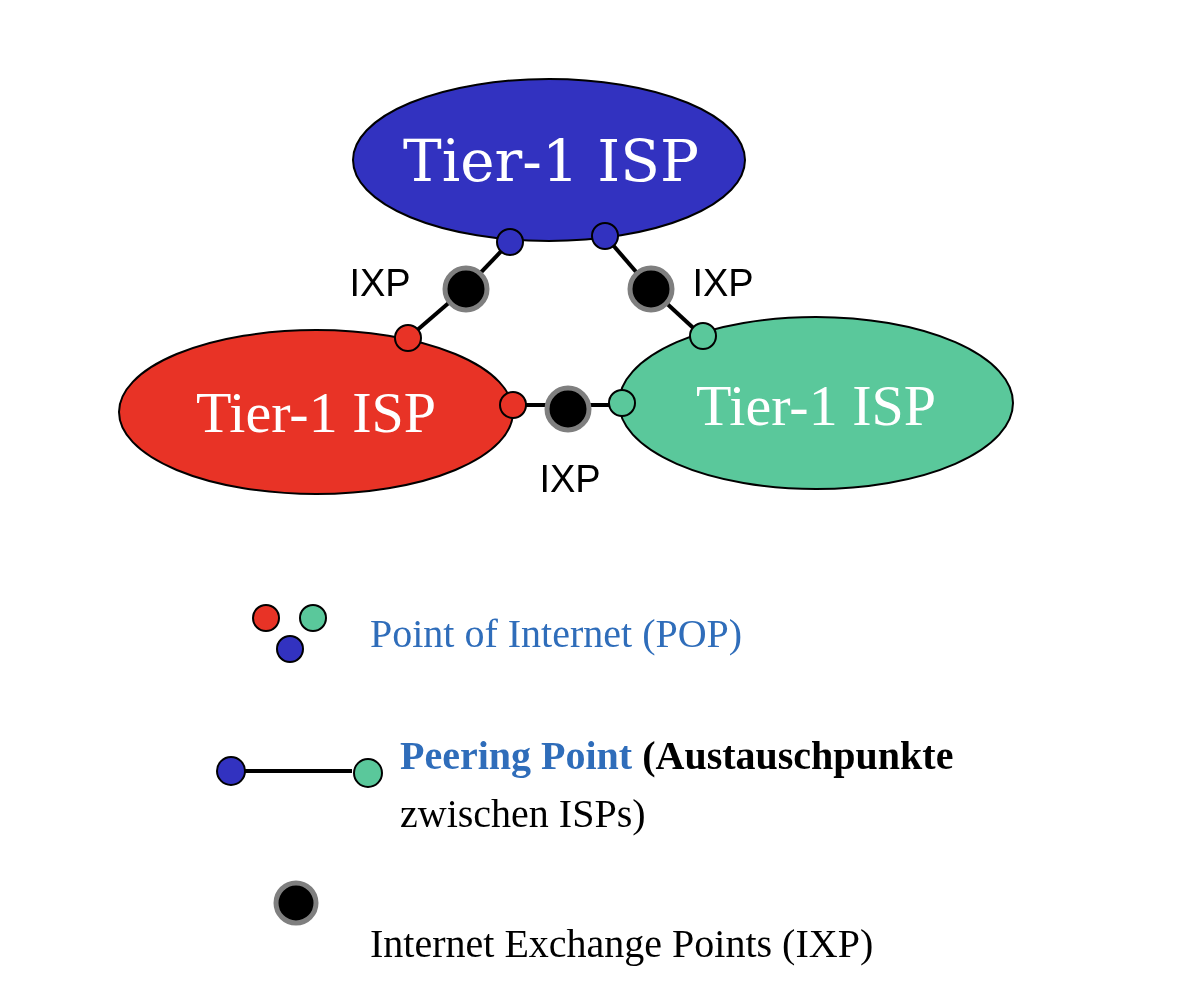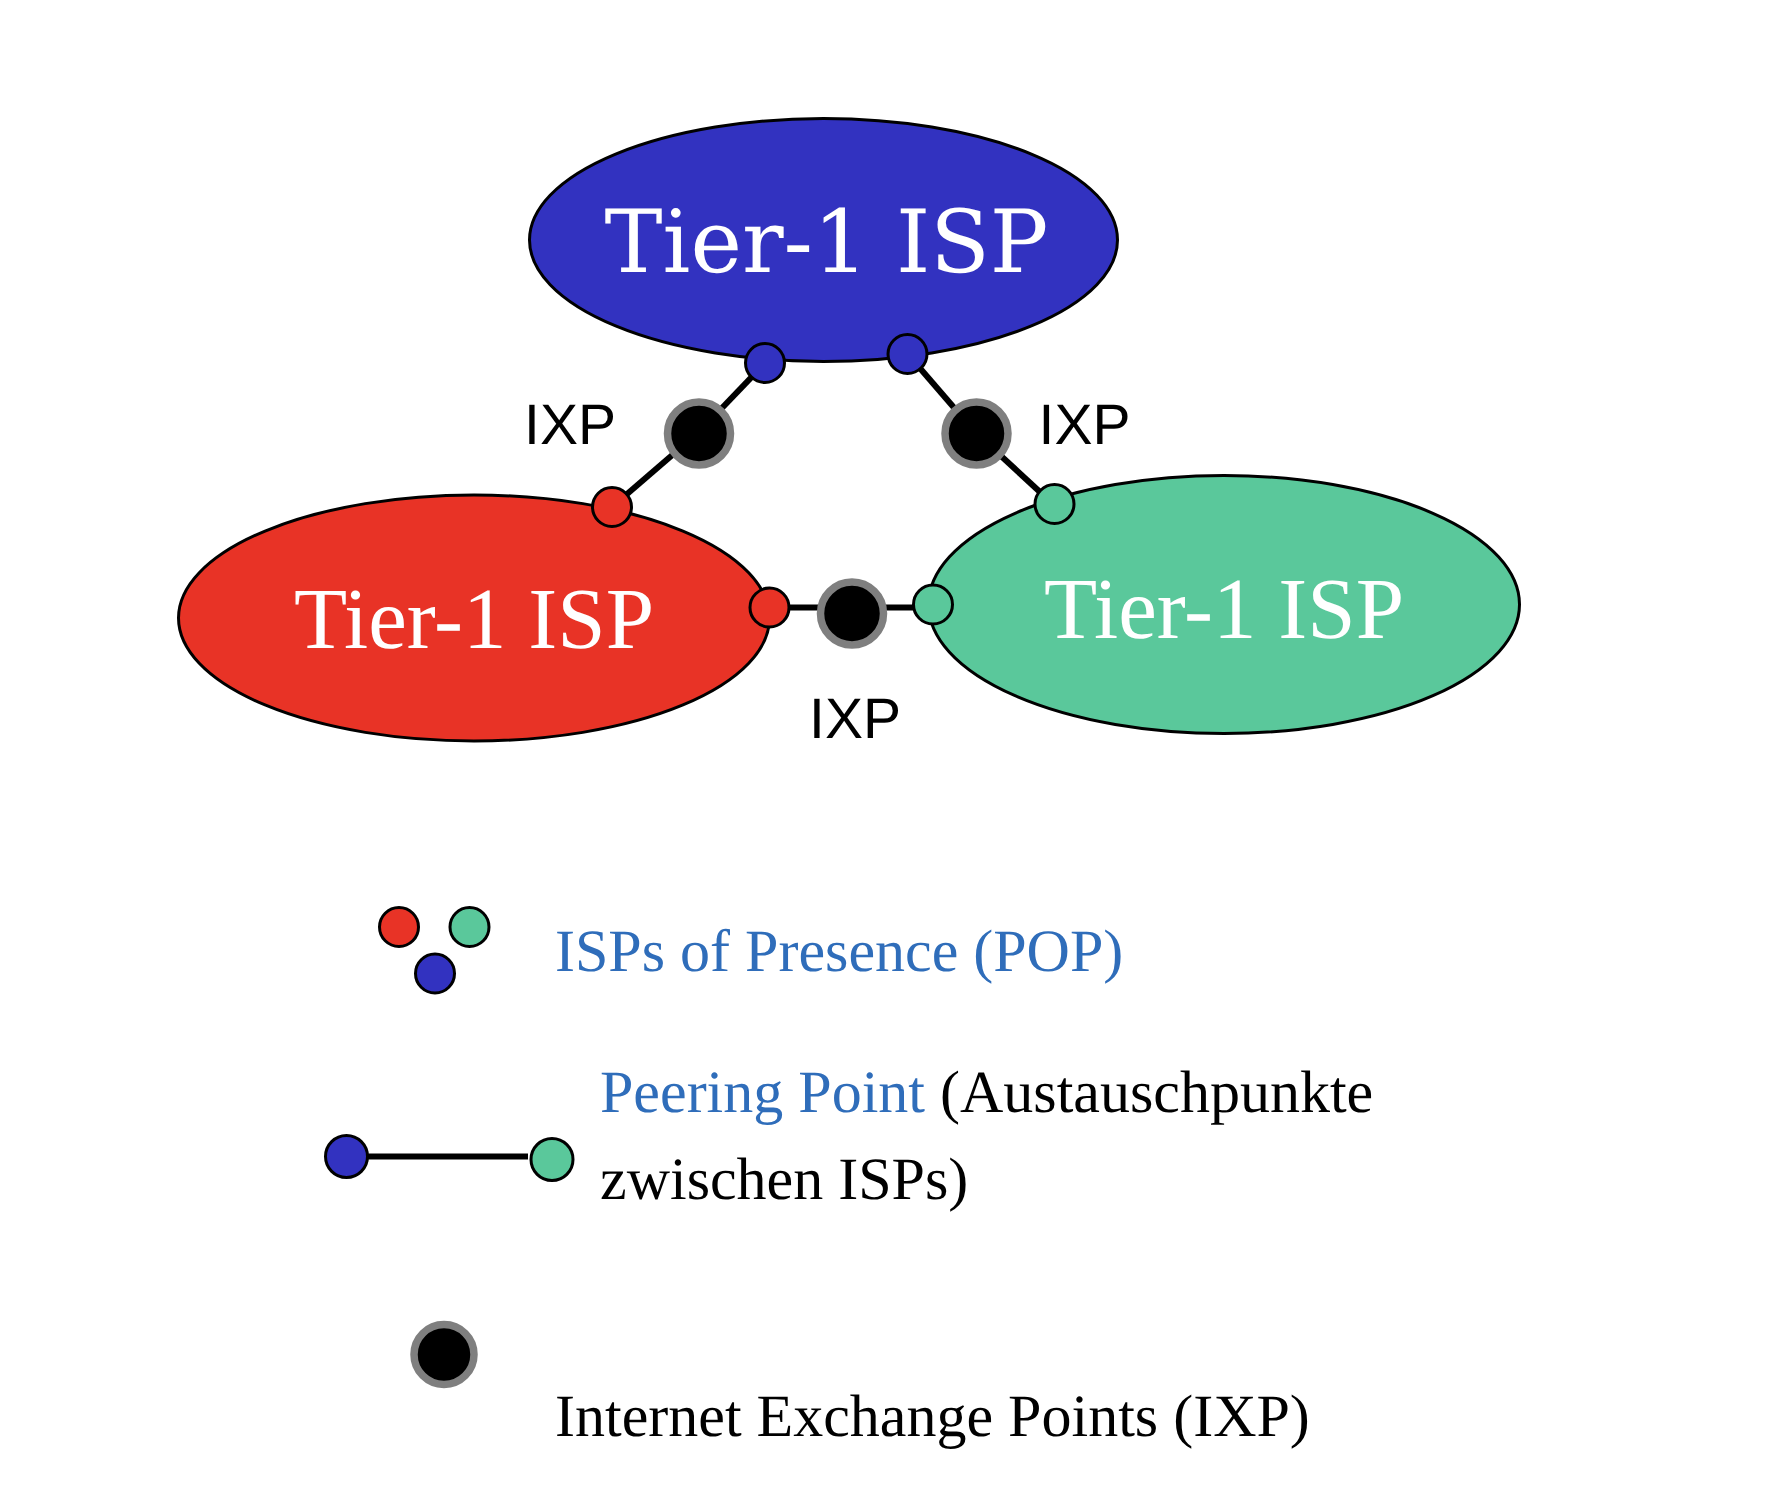--- a/index.html
+++ b/index.html
@@ -47,18 +47,18 @@
   <circle cx="313" cy="618" r="13" fill="#5ac89b" stroke="#000" stroke-width="2"></circle>
   <circle cx="290" cy="649" r="13" fill="#3232c0" stroke="#000" stroke-width="2"></circle>
 
   <line x1="243" y1="771" x2="352" y2="771" stroke="#000" stroke-width="4"></line>
   <circle cx="231" cy="771" r="14" fill="#3232c0" stroke="#000" stroke-width="2"></circle>
   <circle cx="368" cy="773" r="14" fill="#5ac89b" stroke="#000" stroke-width="2"></circle>
 
   <circle cx="296" cy="903" r="20" fill="#000" stroke="#7f7f7f" stroke-width="5"></circle>
 </svg>
 
-<div class="legend-text blue-text" style="left:370px; top:610px;">ISPs of Presence (POP)</div>
+<div class="legend-text blue-text" style="left:370px; top:610px;">Point of Internet (POP)</div>
 
-<div class="legend-text" style="left:400px; top:704px;"><span class="blue-text">Peering Point</span><span> (Austausch­punkte</span></div>
-<div class="legend-text" style="left:400px; top:762px;">zwischen ISPs)</div>
+<div class="legend-text" style="left:400px; top:732px;font-weight:bold;"><span class="blue-text">Peering Point</span><span> (Austausch­punkte</span></div>
+<div class="legend-text" style="left:400px; top:790px;">zwischen ISPs)</div>
 
 <div class="legend-text" style="left:370px; top:920px;">Internet Exchange Points (IXP)</div>
 
 </body></html>

